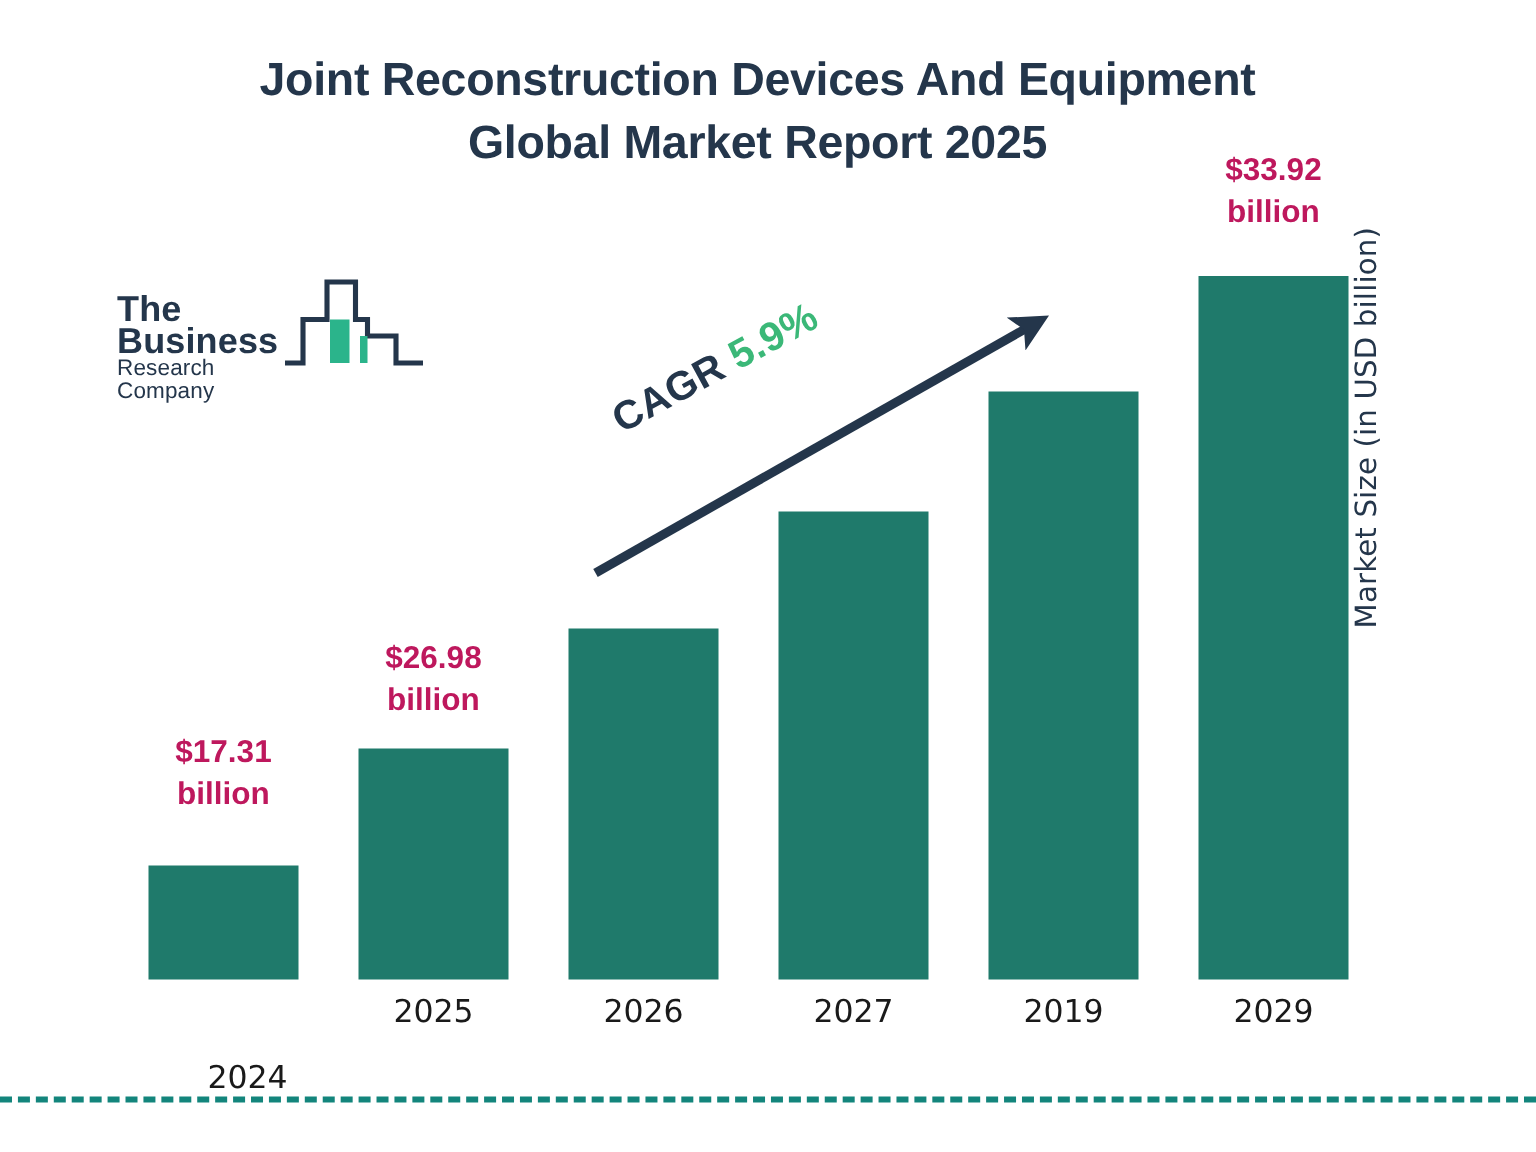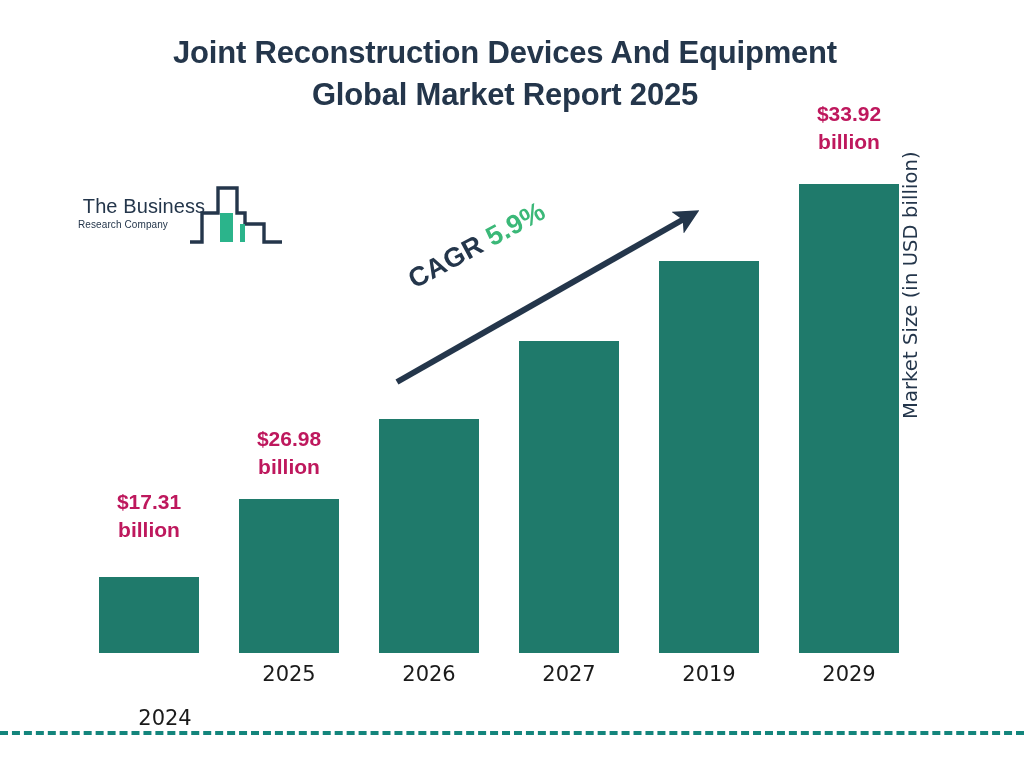--- a/index.html
+++ b/index.html
@@ -49,29 +49,28 @@
   }
   #logo-text {
     position: absolute;
     left: 0;
     top: 14px;
     width: 132px;
     color: #24364B;
   }
   #logo-text .logo-line1 {
     display: block;
-    font-size: 20px;
+    font-size: 24px;
     line-height: 21px;
     letter-spacing: 0.1px;
-    font-weight: normal;
-    text-align: center;
+    font-weight: bold;
   }
   #logo-text .logo-line2 {
     display: block;
-    font-size: 10px;
+    font-size: 15px;
     line-height: 15px;
     letter-spacing: 0.1px;
     font-weight: normal;
   }
   #logo-mark {
     position: absolute;
     left: 110px;
     top: 0;
     width: 96px;
     height: 68px;

